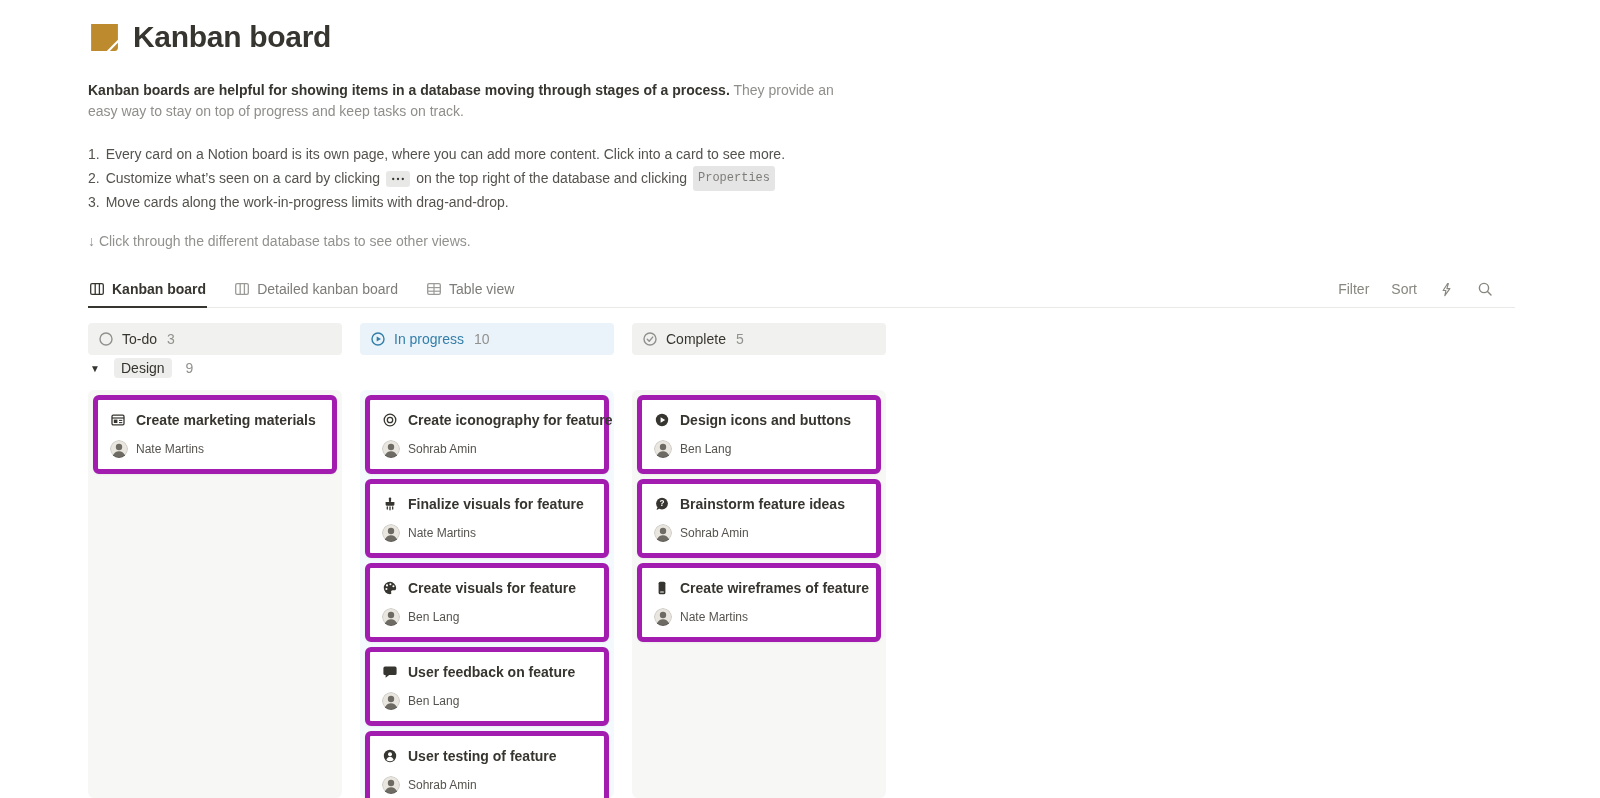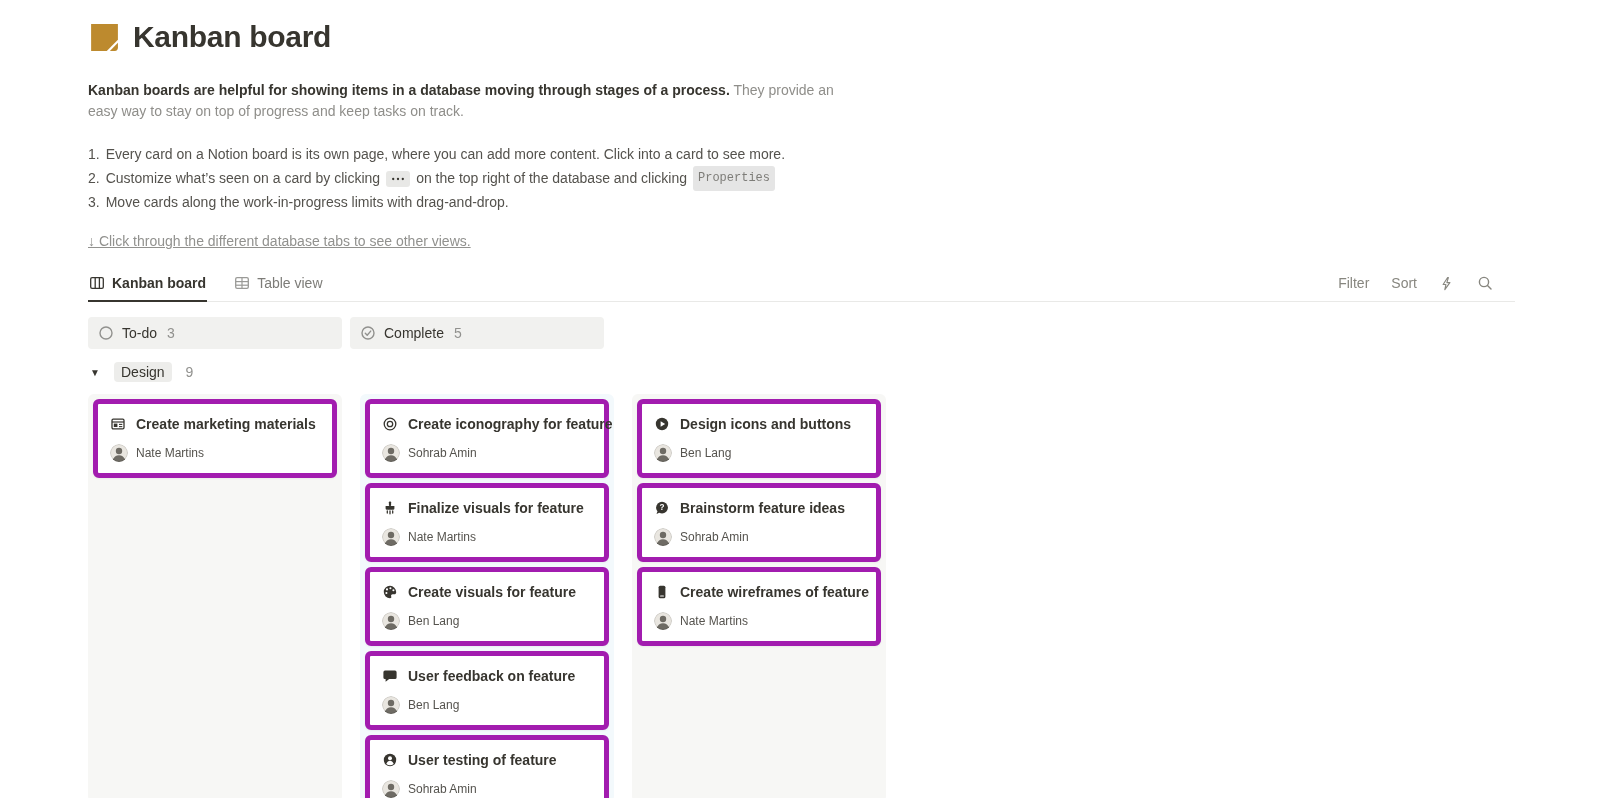--- a/index.html
+++ b/index.html
@@ -21,37 +21,37 @@
   .instructions { list-style:none; margin-bottom:20px; }
   .instructions li { font-size:14px; line-height:21px; color:#54524D; display:flex; align-items:center; gap:4px; flex-wrap:wrap; }
   .instructions li + li { margin-top:1px; }
   .li-num { margin-right:2px; }
   .dots-badge { display:inline-flex; align-items:center; justify-content:center;
     background:#E8E8E6; border-radius:3px; padding:3px 5px; margin:0 2px; height:16px; }
   .dots-badge svg { display:block; }
   .code-badge { font-family:"Liberation Mono", monospace; font-size:12px; color:#7D7C78;
     background:#e5e5e5; border-radius:3px; padding:2px 5px; margin-left:2px; }
 
-  .caption { font-size:14px; color:#91918E; margin-bottom:22px;text-decoration:underline; }
+  .caption { font-size:14px; color:#91918E; margin-bottom:28px; }
 
   
   .tabbar { display:flex; align-items:flex-end; justify-content:space-between;
     border-bottom:1px solid #E9E9E7; }
   .tabs { display:flex; gap:26px; }
   .tab { display:flex; align-items:center; gap:7px; font-size:14px; color:#7D7C78;
     padding:4px 1px 9px; border-bottom:2px solid transparent; margin-bottom:-1px; cursor:pointer; }
   .tab.active { color:#37352F; font-weight:600; border-bottom-color:#37352F; }
   .tab .t-icon { display:inline-flex; width:16px; height:16px; }
   .toolbar { display:flex; align-items:center; gap:22px; padding:0 22px 10px 0; }
   .tool { font-size:14px; color:#87867F; cursor:pointer; }
   .tool.icon-only { display:inline-flex; width:16px; height:16px; align-items:center; }
 
   
   .board { padding-top:15px; }
-  .pills { display:flex; gap:8px; margin-bottom:11px; }
+  .pills { display:flex; gap:18px; margin-bottom:1px; }
   .pill { width:254px; height:32px; border-radius:4px; display:flex; align-items:center;
     gap:8px; padding:0 10px; cursor:pointer; }
   .pill .p-icon { display:inline-flex; width:16px; height:16px; }
   .pill .p-label { font-size:14px; font-weight:500; }
   .pill .p-count { font-size:14px; color:#91918E; margin-left:2px; }
 
   .group-row { display:flex; align-items:center; gap:10px; margin:0 0 10px 2px; height:24px; }
   .group-toggle { font-size:10px; color:#37352F; cursor:pointer; width:14px; }
   .group-badge { background:#EDEDEB; border-radius:4px; padding:2px 7px; font-size:14px;
     font-weight:500; color:#37352F; cursor:pointer; }
@@ -119,20 +119,30 @@
               <line x1="6.2" y1="2.7" x2="6.2" y2="13.3" stroke="#37352F" stroke-width="1.3"></line>
               <line x1="10.4" y1="2.7" x2="10.4" y2="13.3" stroke="#37352F" stroke-width="1.3"></line>
             </svg>
           </span>
           <span>Kanban board</span>
         </div>
         <div class="tab">
           <span class="t-icon">
             <svg viewBox="0 0 16 16" width="16" height="16">
               <rect x="1.7" y="2.7" width="12.6" height="10.6" rx="1.4" fill="none" stroke="#9A9A97" stroke-width="1.3"></rect>
+              <line x1="6.2" y1="2.7" x2="6.2" y2="13.3" stroke="#9A9A97" stroke-width="1.3"></line>
+              <line x1="10.4" y1="2.7" x2="10.4" y2="13.3" stroke="#9A9A97" stroke-width="1.3"></line>
+            </svg>
+          </span>
+          <span>Detailed kanban board</span>
+        </div>
+        <div class="tab">
+          <span class="t-icon">
+            <svg viewBox="0 0 16 16" width="16" height="16">
+              <rect x="1.7" y="2.7" width="12.6" height="10.6" rx="1.4" fill="none" stroke="#9A9A97" stroke-width="1.3"></rect>
               <line x1="1.7" y1="6.6" x2="14.3" y2="6.6" stroke="#9A9A97" stroke-width="1.2"></line>
               <line x1="1.7" y1="10.2" x2="14.3" y2="10.2" stroke="#9A9A97" stroke-width="1.2"></line>
               <line x1="8" y1="2.7" x2="8" y2="13.3" stroke="#9A9A97" stroke-width="1.2"></line>
             </svg>
           </span>
           <span>Table view</span>
         </div>
       </div>
     <div class="toolbar">
       <span class="tool">Filter</span>
@@ -155,20 +165,30 @@
     <div class="pills" id="pills">
         <div class="pill" style="background: rgb(241, 241, 239);">
           <span class="p-icon">
             <svg viewBox="0 0 16 16" width="16" height="16">
               <circle cx="8" cy="8" r="6" fill="none" stroke="#91918E" stroke-width="1.4"></circle>
             </svg>
           </span>
           <span class="p-label" style="color: rgb(55, 53, 47);">To-do</span>
           <span class="p-count">3</span>
         </div>
+        <div class="pill" style="background: rgb(234, 243, 249);">
+          <span class="p-icon">
+            <svg viewBox="0 0 16 16" width="16" height="16">
+              <circle cx="8" cy="8" r="6" fill="none" stroke="#337EA9" stroke-width="1.4"></circle>
+              <path d="M6.7 5.5 11 8l-4.3 2.5z" fill="#337EA9"></path>
+            </svg>
+          </span>
+          <span class="p-label" style="color: rgb(51, 126, 169);">In progress</span>
+          <span class="p-count">10</span>
+        </div>
         <div class="pill" style="background: rgb(241, 241, 239);">
           <span class="p-icon">
             <svg viewBox="0 0 16 16" width="16" height="16">
               <circle cx="8" cy="8" r="6" fill="none" stroke="#91918E" stroke-width="1.4"></circle>
               <path d="M5.3 8.3l1.9 1.9 3.5-4.1" fill="none" stroke="#91918E" stroke-width="1.4" stroke-linecap="round" stroke-linejoin="round"></path>
             </svg>
           </span>
           <span class="p-label" style="color: rgb(55, 53, 47);">Complete</span>
           <span class="p-count">5</span>
         </div>

